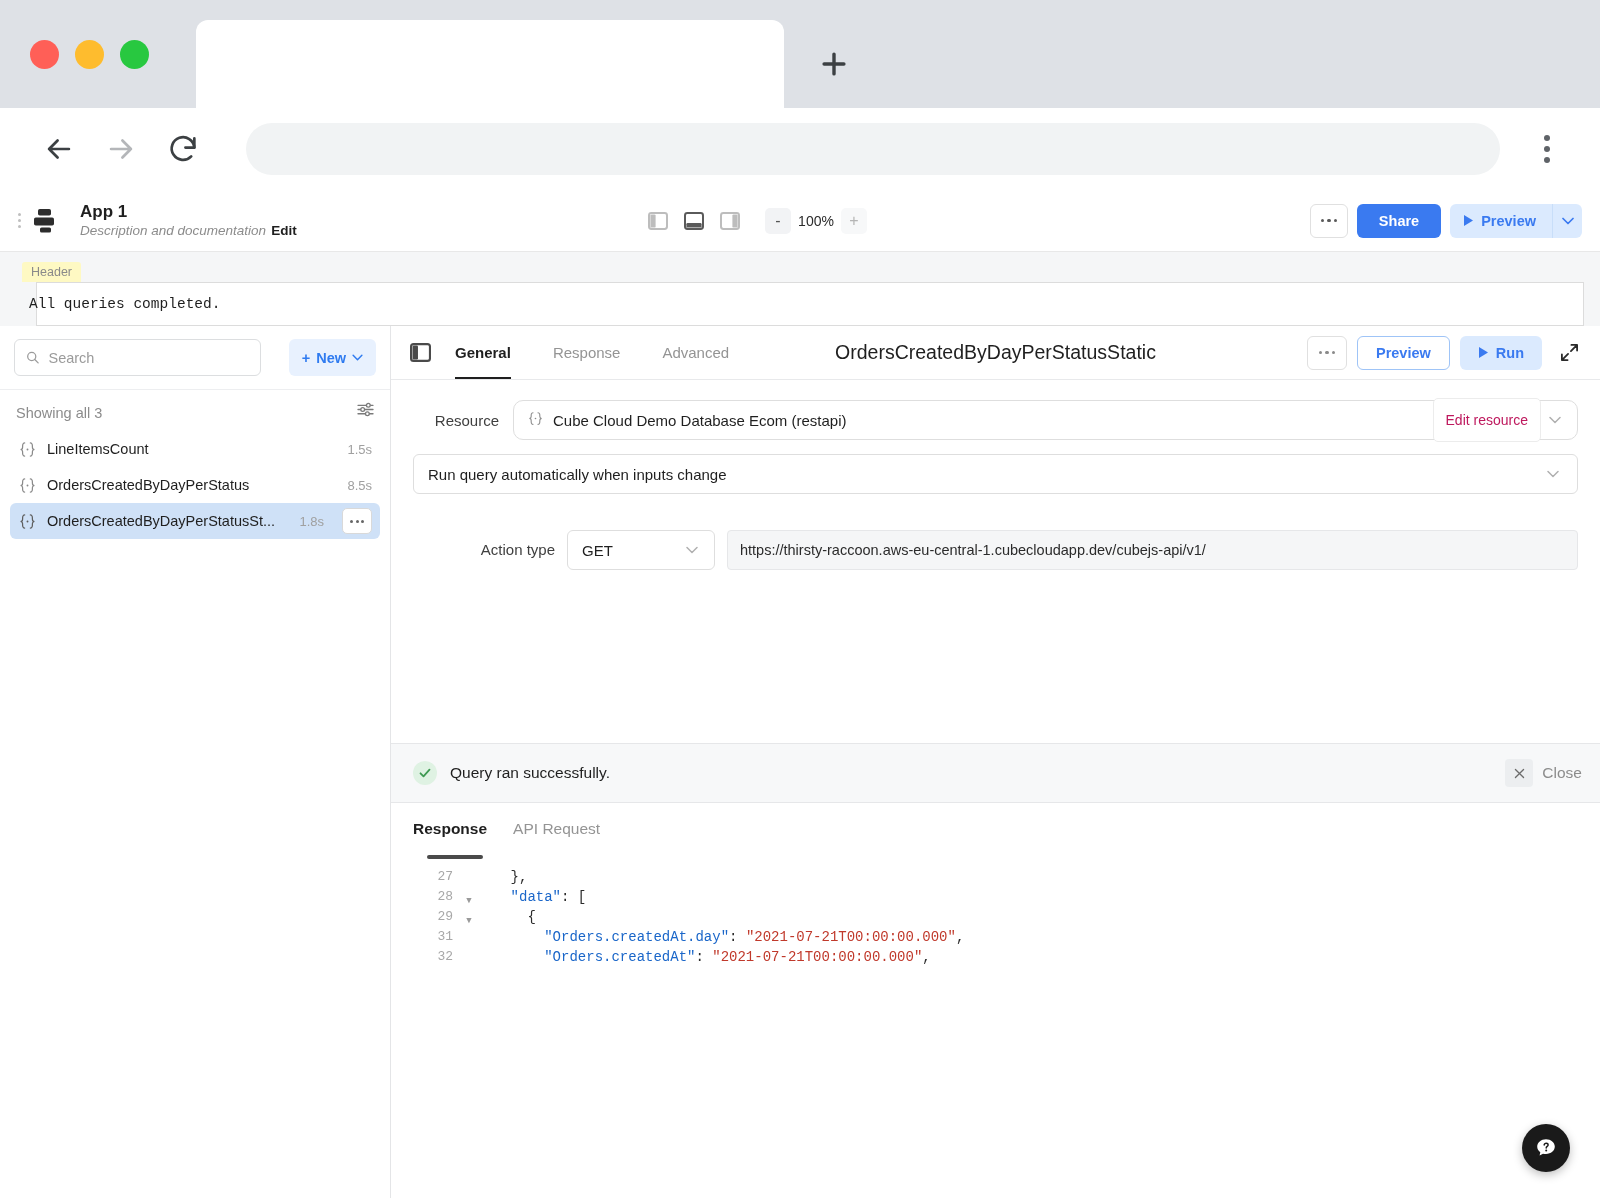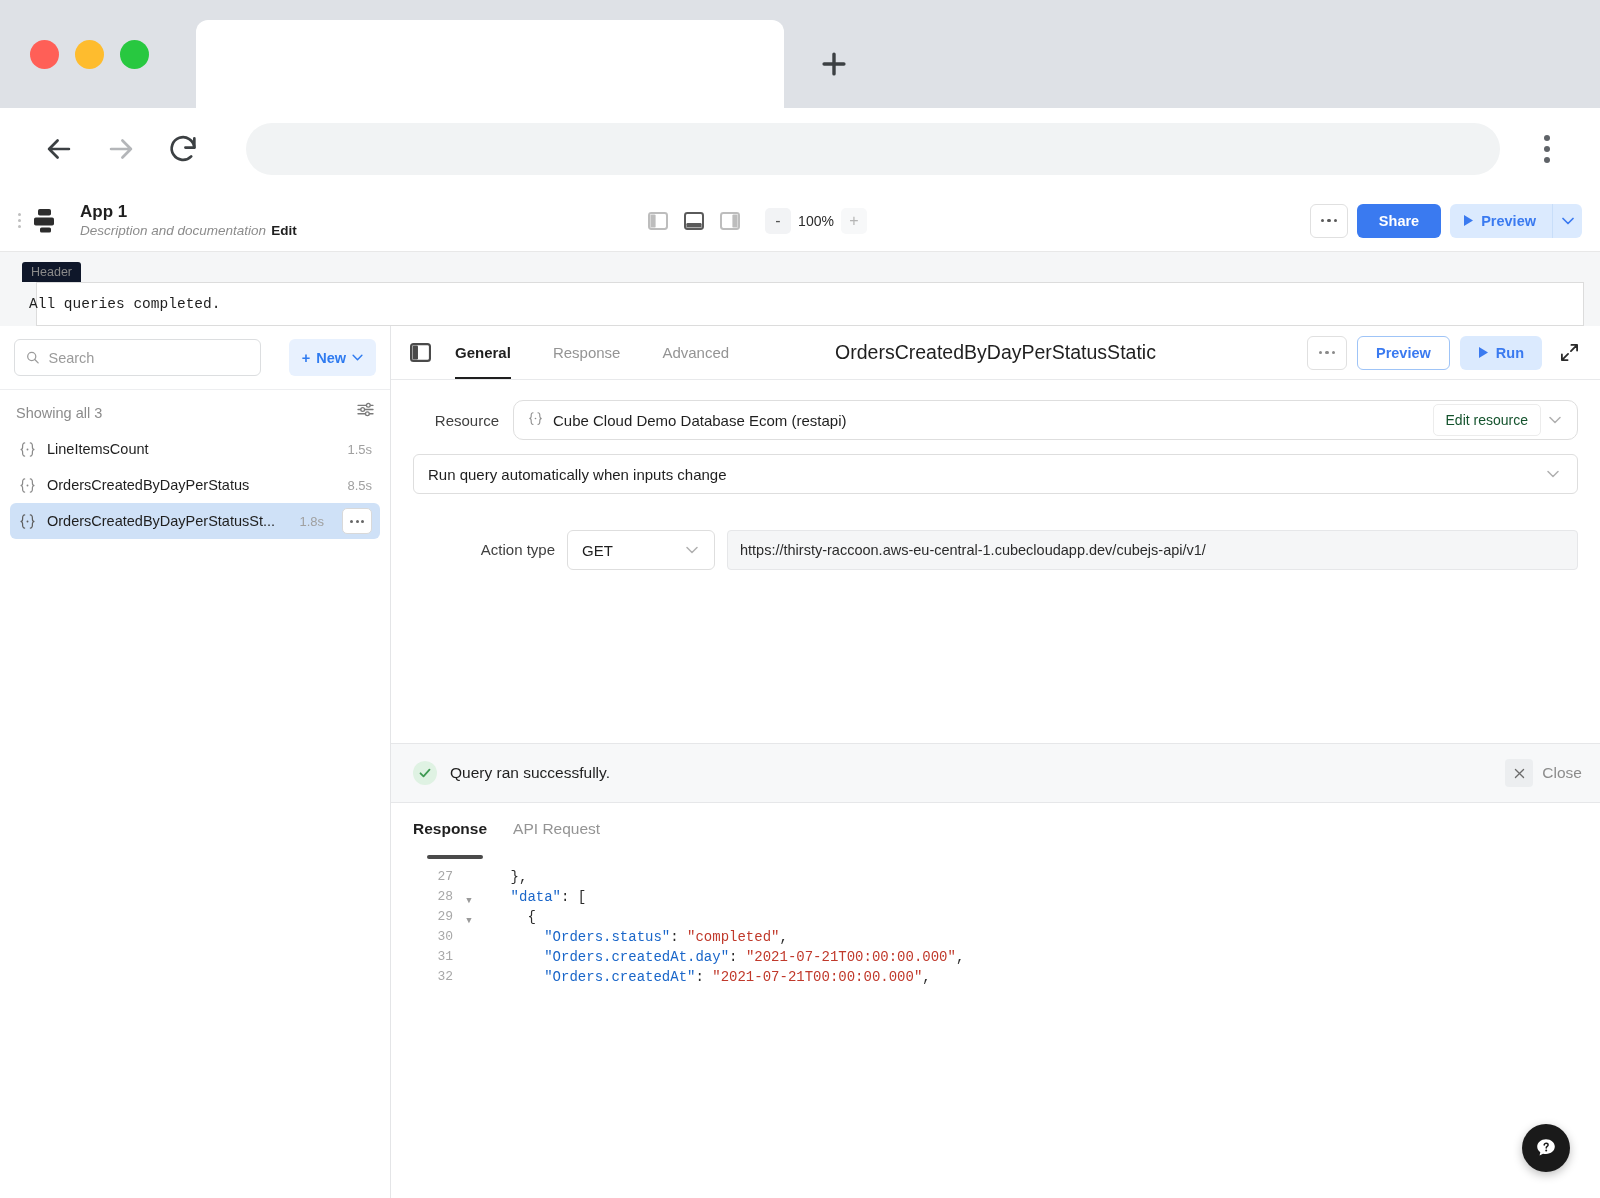--- a/index.html
+++ b/index.html
@@ -99,21 +99,21 @@
   }
   .btn-preview-caret {
     background: #dbeafe; border-radius: 0 6px 6px 0; width: 30px; height: 34px;
     display: flex; align-items: center; justify-content: center; color: #3a7af0;
     border-left: 1px solid #c8def9; cursor: pointer;
   }
 
   
   .canvas-band { background: #f5f6f7; padding: 10px 22px 0 22px; height: 74px; position: relative; }
   .hdr-chip {
-    display: inline-block; background: #0f172a; color: #8a8a8a;
+    display: inline-block; background: #fef9c3; color: #8a8a8a;
     font-size: 12.5px; padding: 3px 9px; border-radius: 3px 3px 0 0;
   }
   .hdr-box {
     background: #ffffff; border: 1px solid #dcdcdc; height: 44px;
     margin-left: 14px; margin-right: -6px; display: flex; align-items: center;
   }
   .hdr-text {
     font-family: "Liberation Mono", monospace; font-size: 14.5px; color: #1f1f1f; padding-left: 4px;
     margin-left: -12px;
   }
@@ -195,22 +195,22 @@
   .form-area { flex: 1; padding: 20px 22px 0 22px; overflow: hidden; position: relative; }
   .row-resource { display: flex; align-items: center; gap: 14px; }
   .lbl-right { font-size: 15px; color: #3f3f3f; text-align: right; }
   .resource-select {
     flex: 1; height: 40px; border: 1px solid #dedede; border-radius: 10px;
     display: flex; align-items: center; padding: 0 8px 0 13px; background: #fff;
   }
   .res-icon { margin-right: 9px; }
   .res-text { font-size: 15px; color: #1f1f1f; }
   .edit-res-btn {
-    margin-left: auto; height: 32px; padding: 0 12px; border: 1px solid #ececec;
-    background: #fff; color: #14532d; font-size: 14px; border-radius: 5px; cursor: pointer;
+    margin-left: auto; height: 44px; padding: 0 12px; border: 1px solid #ececec;
+    background: #fff; color: #be185d; font-size: 14px; border-radius: 5px; cursor: pointer;
   }
   .caret-box { width: 28px; display: flex; align-items: center; justify-content: center; color: #b0b0b0; cursor: pointer; }
 
   .auto-run-select {
     margin-top: 14px; height: 40px; border: 1px solid #dedede; border-radius: 6px;
     display: flex; align-items: center; padding: 0 10px 0 14px; background: #fff;
   }
   .auto-run-select .t { font-size: 15px; color: #1f1f1f; }
 
   .row-action { margin-top: 36px; display: flex; align-items: flex-start; gap: 0; position: relative; }
@@ -573,25 +573,20 @@
               <span class="lnum">28</span>
               <span class="fold">▼</span>
               <span class="ctext">    <span class="k">"data"</span><span>: [</span></span>
             </div>
             <div class="cline">
               <span class="lnum">29</span>
               <span class="fold">▼</span>
               <span class="ctext">      <span>{</span></span>
             </div>
             <div class="cline">
-              <span class="lnum">30</span>
-              <span class="fold"></span>
-              <span class="ctext">        <span class="k">"Orders.status"</span><span>: </span><span class="s">"completed"</span><span>,</span></span>
-            </div>
-            <div class="cline">
               <span class="lnum">31</span>
               <span class="fold"></span>
               <span class="ctext">        <span class="k">"Orders.createdAt.day"</span><span>: </span><span class="s">"2021-07-21T00:00:00.000"</span><span>,</span></span>
             </div>
             <div class="cline">
               <span class="lnum">32</span>
               <span class="fold"></span>
               <span class="ctext">        <span class="k">"Orders.createdAt"</span><span>: </span><span class="s">"2021-07-21T00:00:00.000"</span><span>,</span></span>
             </div>
           </div>

